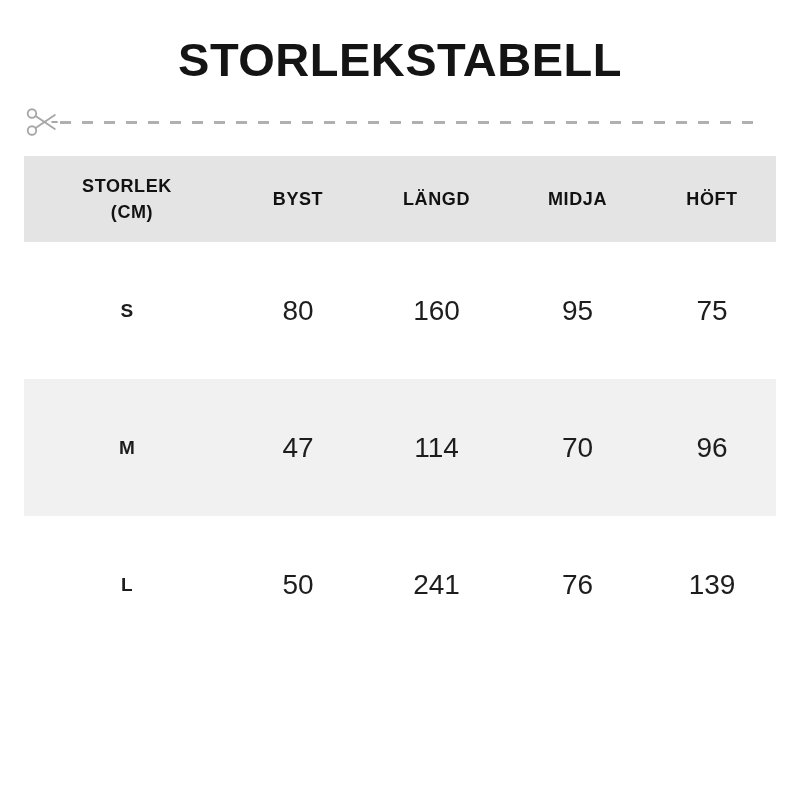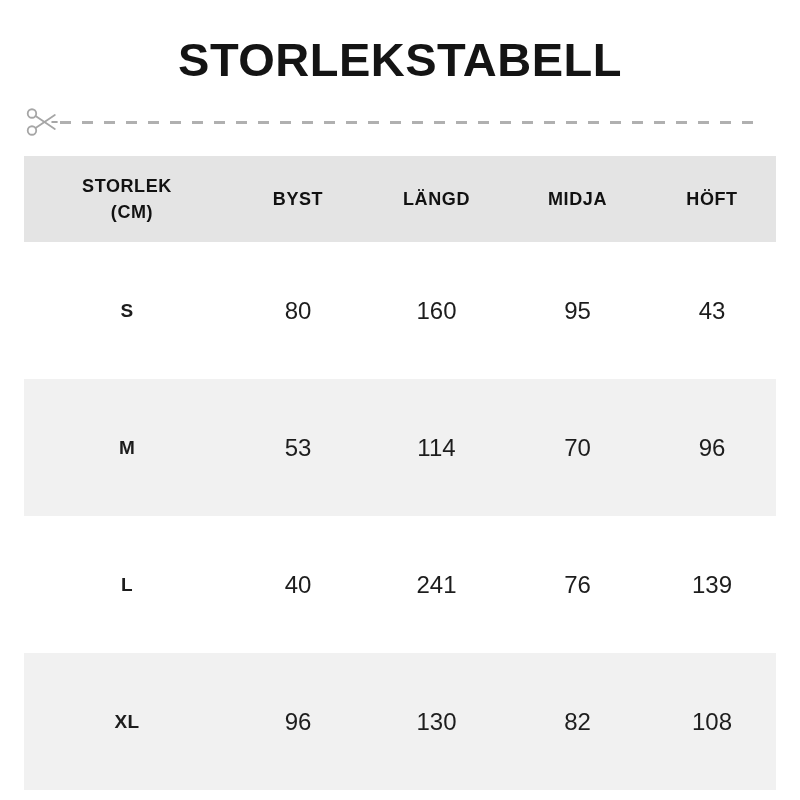--- a/index.html
+++ b/index.html
@@ -91,21 +91,21 @@
     text-align: center;
     vertical-align: middle;
     padding: 0;
     line-height: 1.45;
   }
   .table tbody td {
     height: 137px;
     text-align: center;
     vertical-align: middle;
     padding: 0;
-    font-size: 24px;
+    font-size: 28px;
     font-weight: 400;
     color: #1d1d1d;
     background: #ffffff;
   }
   .table tbody tr.alt td {
     background: #f1f1f1;
   }
   .table tbody td.size-cell {
     font-weight: 700;
     font-size: 19px;
@@ -150,39 +150,32 @@
         <th>MIDJA</th>
         <th>HÖFT</th>
       </tr>
     </thead>
     <tbody>
       <tr>
         <td class="size-cell">S</td>
         <td>80</td>
         <td>160</td>
         <td>95</td>
-        <td>43</td>
+        <td>75</td>
       </tr>
       <tr class="alt">
         <td class="size-cell">M</td>
-        <td>53</td>
+        <td>47</td>
         <td>114</td>
         <td>70</td>
         <td>96</td>
       </tr>
       <tr>
         <td class="size-cell">L</td>
-        <td>40</td>
+        <td>50</td>
         <td>241</td>
         <td>76</td>
         <td>139</td>
-      </tr>
-      <tr class="alt">
-        <td class="size-cell">XL</td>
-        <td>96</td>
-        <td>130</td>
-        <td>82</td>
-        <td>108</td>
       </tr>
     </tbody>
   </table>
 
 </div>
 
 </body></html>

